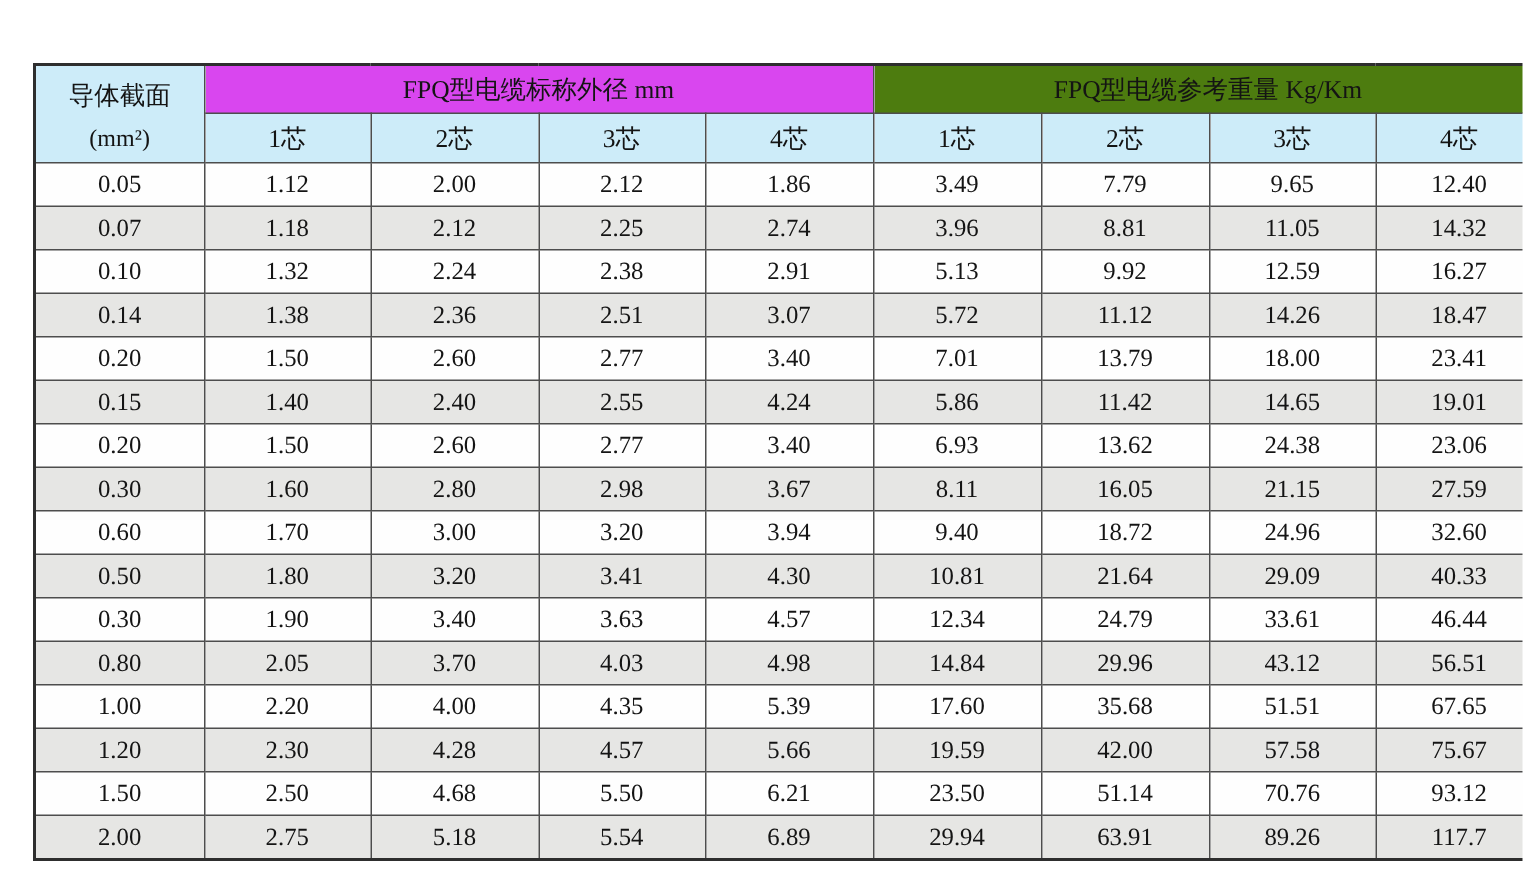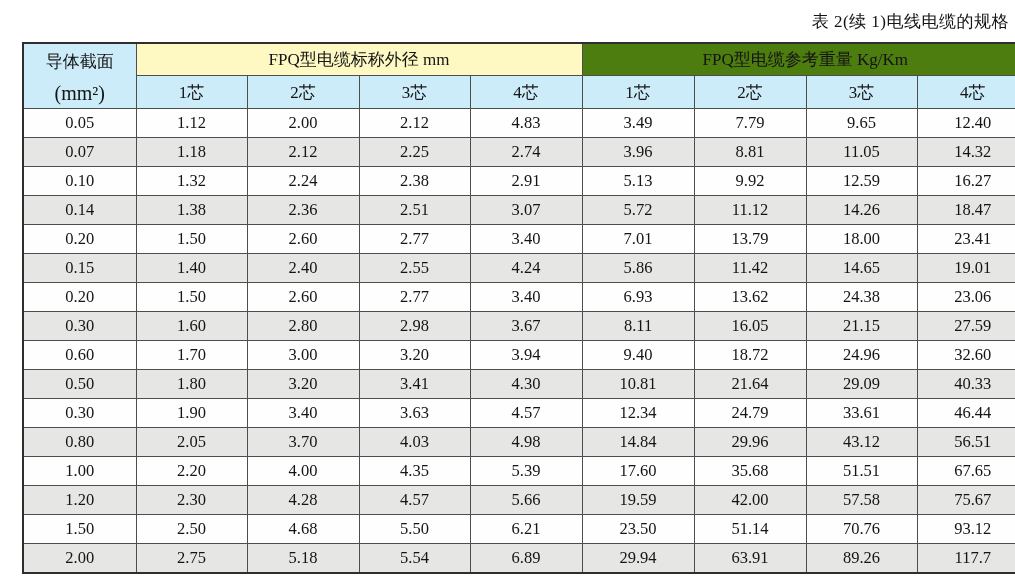--- a/index.html
+++ b/index.html
@@ -46,70 +46,69 @@
     font-weight: normal;
     font-size: 17px;
   }
   tr.group-row th { height: 31px; }
   tr.sub-row th { height: 32px; margin-top: 28px; }
   table.spec tbody td {
     height: 28px;
     font-size: 16.5px;
   }
   th.corner div.line1 { margin-top: 2px; }
-  th.corner div.line2 { margin-top: 9px; font-size: 20px; }
+  th.corner div.line2 { margin-top: 9px; font-size: 16px; }
   tbody tr.alt td { background: var(--alt-bg); }
   tbody tr td { background: #fefefe; }
 </style>
 </head>
 <body>
 
 <div class="page">
 
-  <div class="doc-title">表 2(续 1)电线电缆的规格</div>
 
   <table class="spec">
     <colgroup>
       <col style="width:113px">
       <col style="width:111px">
         <col style="width:112px">
         <col style="width:111px">
         <col style="width:112px">
       <col style="width:112px">
         <col style="width:112px">
         <col style="width:111px">
         <col style="width:112px">
     </colgroup>
     <thead>
       <tr class="group-row">
         <th rowspan="2" class="corner hdr" style="background: rgb(205, 236, 249);">
           <div class="line1">导体截面</div>
           <div class="line2">(mm²)</div>
         </th>
-        <th colspan="4" class="hdr" style="background: #fef9c3;">FPQ型电缆标称外径 mm</th>
+        <th colspan="4" class="hdr" style="background: #d946ef;">FPQ型电缆标称外径 mm</th>
         <th colspan="4" class="hdr" style="background: #4d7c0f;">FPQ型电缆参考重量 Kg/Km</th>
       </tr>
       <tr class="sub-row">
         <th class="hdr" style="background: rgb(205, 236, 249);">1芯</th>
         <th class="hdr" style="background: rgb(205, 236, 249);">2芯</th>
         <th class="hdr" style="background: rgb(205, 236, 249);">3芯</th>
         <th class="hdr" style="background: rgb(205, 236, 249);">4芯</th>
         <th class="hdr" style="background: rgb(205, 236, 249);">1芯</th>
         <th class="hdr" style="background: rgb(205, 236, 249);">2芯</th>
         <th class="hdr" style="background: rgb(205, 236, 249);">3芯</th>
         <th class="hdr" style="background: rgb(205, 236, 249);">4芯</th>
       </tr>
     </thead>
     <tbody>
         <tr>
           <td>0.05</td>
           <td>1.12</td>
           <td>2.00</td>
           <td>2.12</td>
-          <td>4.83</td>
+          <td>1.86</td>
           <td>3.49</td>
           <td>7.79</td>
           <td>9.65</td>
           <td>12.40</td>
         </tr>
         <tr class="alt">
           <td>0.07</td>
           <td>1.18</td>
           <td>2.12</td>
           <td>2.25</td>

